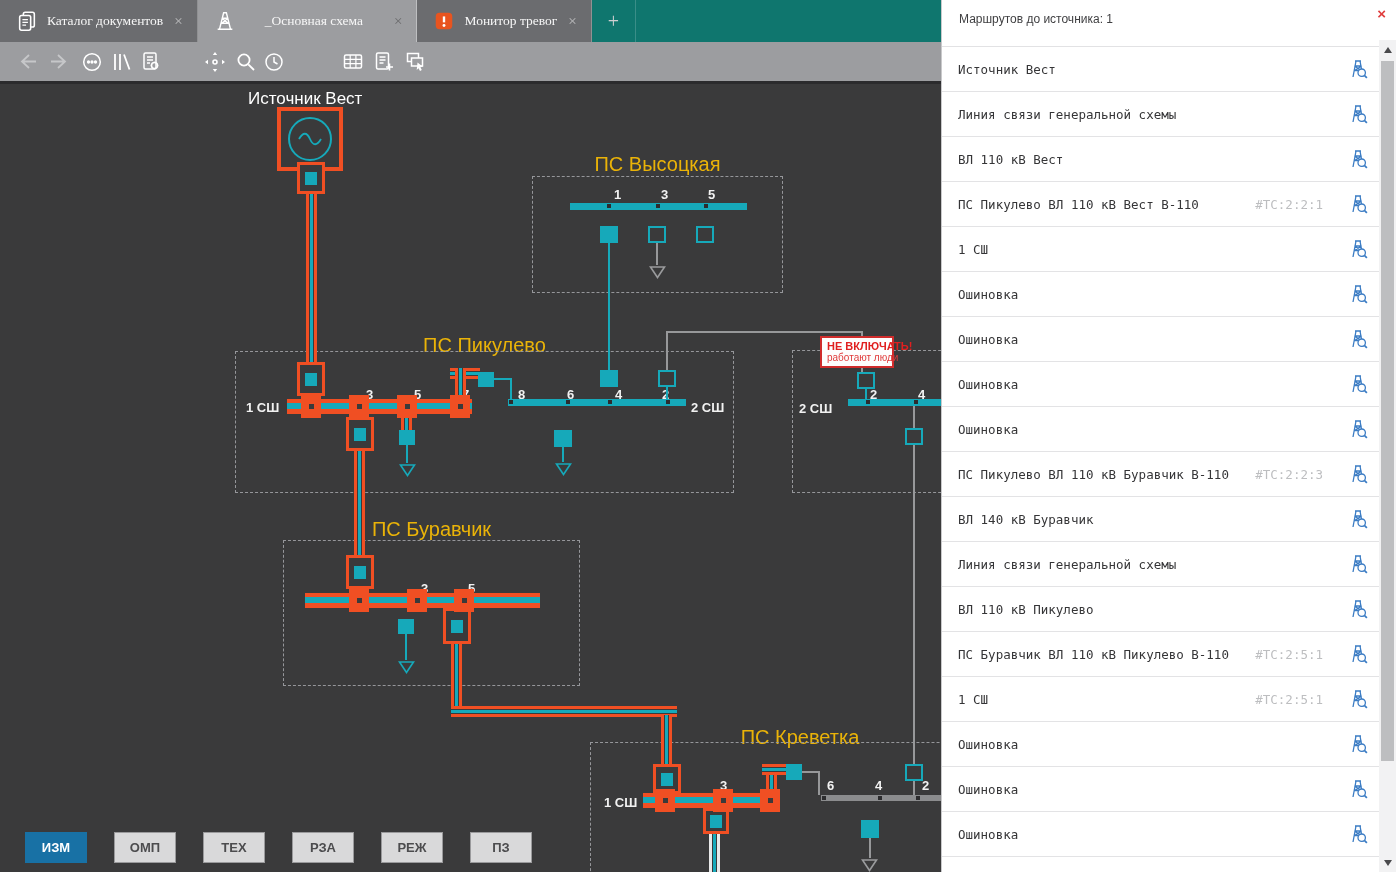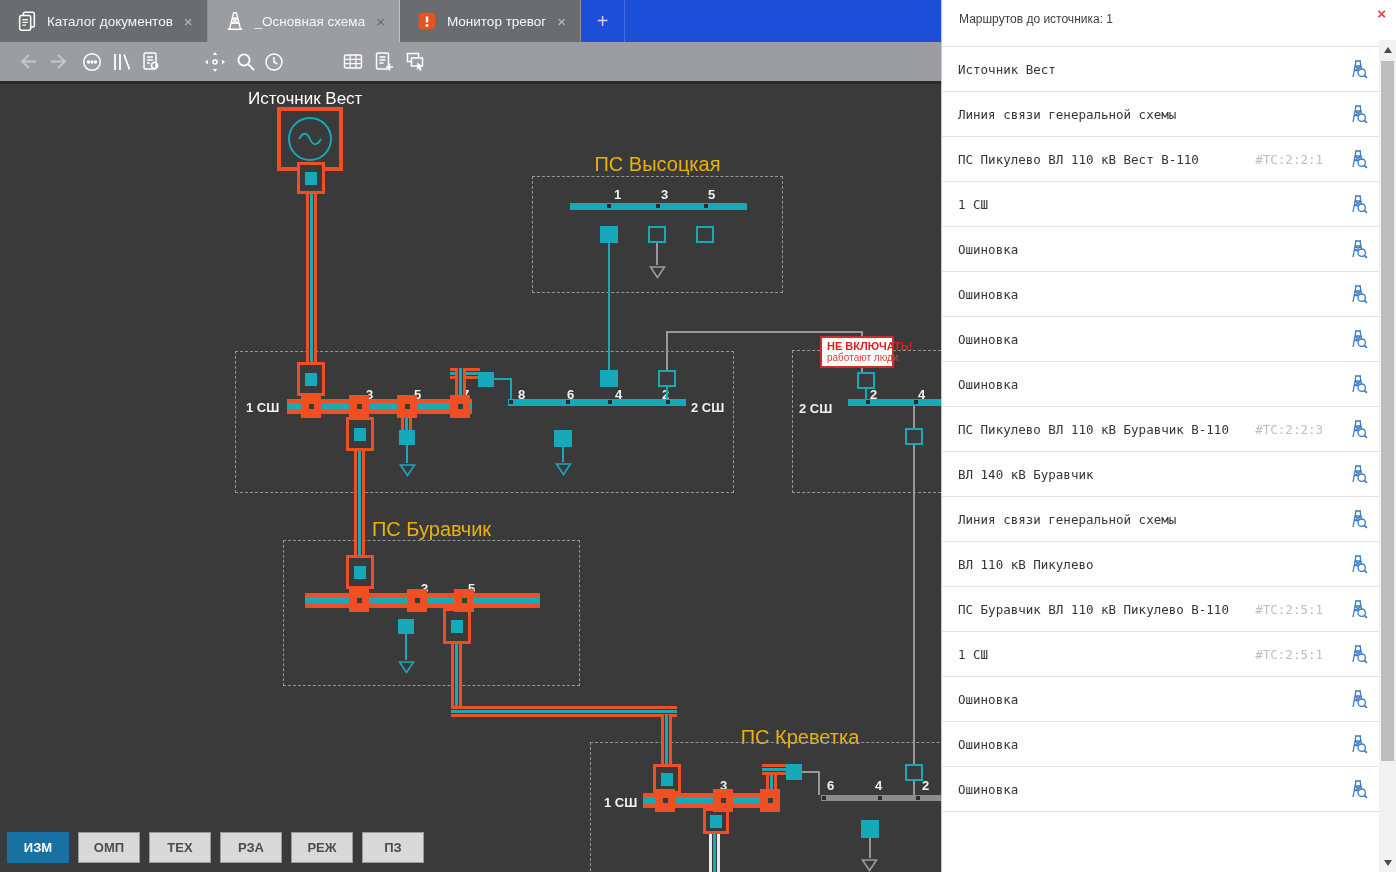--- a/index.html
+++ b/index.html
@@ -3,24 +3,24 @@
 <meta charset="utf-8">
 <style>
   html,body{margin:0;padding:0;background:#222;}
   *{box-sizing:border-box;}
   .app{position:relative;width:1396px;height:872px;overflow:hidden;background:#3a3a3b;
        font-family:"Liberation Sans",sans-serif;}
 
   
   .work{position:absolute;left:0;top:0;width:941px;height:872px;}
 
-  .tabbar{position:absolute;left:0;top:0;width:941px;height:42px;background:#1d4ed8;display:flex;}
+  .tabbar{position:absolute;left:0;top:0;width:941px;height:42px;background:#0f766e;display:flex;font-family:Liberation Serif, serif;}
   .tab{height:42px;display:flex;align-items:center;padding:0 14px 0 16px;background:#6b6c6f;
        border-right:1px solid rgba(255,255,255,.25);cursor:default;}
-  .tab.active{background:#9c9da0;border-right:1px solid rgba(255,255,255,.35);}
+  .tab.active{background:#9c9da0;border-right:1px solid rgba(255,255,255,.35);gap:20px;}
   .tab .ticon{width:22px;height:22px;margin-right:9px;flex:0 0 auto;}
   .tab .tlabel{color:#f7f7f7;font-size:13.5px;white-space:nowrap;}
   .tab .tclose{color:rgba(255,255,255,.55);font-size:15px;margin-left:11px;line-height:1;}
   .tab.active .tclose{color:rgba(60,60,60,.55);}
   .newtab{width:44px;height:42px;display:flex;align-items:center;justify-content:center;
           color:#cfd0d2;font-size:20px;border-right:1px solid rgba(255,255,255,.18);}
 
   .toolbar{position:absolute;left:0;top:42px;width:941px;height:42px;background:#9c9da0;
            border-bottom:3px solid #2b2b2d;}
   .tbtn{position:absolute;top:8px;width:24px;height:24px;}
@@ -68,21 +68,21 @@
   .sign{position:absolute;background:#fdfdfd;border:2px solid #cf2b2b;z-index:6;
         padding:2px 5px 3px;text-align:center;}
   .sign .l1{color:#e01f1f;font-size:11px;font-weight:bold;white-space:nowrap;}
   .sign .l2{color:#e03a3a;font-size:10px;white-space:nowrap;}
 
   .src-label{position:absolute;color:#fff;font-size:17px;white-space:nowrap;}
 
   
   .footer{position:absolute;left:7px;top:748px;display:flex;gap:9px;z-index:8;}
   .fbtn{height:31px;min-width:62px;padding:9px 14px;background:#d9d9da;border:1px solid #9a9a9c;
-        color:#4c4c4e;font-size:13px;font-weight:bold;display:flex;align-items:center;justify-content:center;}
+        color:#4c4c4e;font-size:13px;font-weight:bold;display:flex;align-items:center;justify-content:center;margin-left:18px;}
   .fbtn.active{background:#1871a5;border-color:#1871a5;color:#fff;}
 
   
   .panel{position:absolute;left:941px;top:0;width:455px;height:872px;background:#fff;
          border-left:1px solid #c9c9cb;}
   .panel-header{position:relative;height:47px;border-bottom:1px solid #e2e2e4;}
   .panel-title{position:absolute;left:17px;top:12px;font-size:12px;color:#3f3f41;}
   .panel-close{position:absolute;right:10px;top:5px;color:#e03e3e;font-size:15px;font-weight:bold;}
   .rows{position:absolute;left:0;top:47px;width:438px;height:825px;overflow:hidden;}
   .row{position:relative;height:45px;border-bottom:1px solid #e3e3e5;background:#fff;}
@@ -232,20 +232,21 @@
       <div class="sq closed" style="left:600px;top:142px"></div>
       <div class="sq open" style="left:648px;top:142px"></div>
       <div class="sq open" style="left:696px;top:142px"></div>
       <div class="gline" style="left:656px;top:159px;width:2px;height:22px"></div>
       <div class="arrow" style="left:649px;top:181px">
         <svg width="17" height="13">
             <path d="M1.5 1h14L8.5 11.5z" fill="none" stroke="#9a9b9d" stroke-width="1.6"></path>
           </svg></div>
       <div class="tline" style="left:608px;top:159px;width:2px;height:127px"></div>
 
+      <div class="stname" style="left:235px;top:250px;width:499px">ПС Пикулево</div>
       <div class="stbox" style="left:235px;top:267px;width:499px;height:142px"></div>
 
       <div class="buslbl" style="left:246px;top:316px">1 СШ</div>
       <div class="bus-o" style="left:287px;top:315px;width:185px"></div>
       <div class="node" style="left:301px;top:311px"></div>
       <div class="node" style="left:349px;top:311px"></div>
       <div class="node" style="left:397px;top:311px"></div>
       <div class="node" style="left:450px;top:311px"></div>
       <div class="baylbl" style="left:366px;top:303px">3</div>
       <div class="baylbl" style="left:414px;top:303px">5</div>
@@ -413,20 +414,31 @@
     <span class="row-badge"></span>
     <span class="row-icon">
       <svg viewBox="0 0 22 22" fill="none" stroke="#3b7cc4" stroke-width="1.3">
         <path d="M8 3h6M9 3L6 19M13 3l3 16M7.4 8h7.2M6.6 12.5h8.8M7.4 8l7 4.5M14.6 8l-7 4.5"></path>
         <circle cx="14.7" cy="14.7" r="3.7" fill="#fdfdfd"></circle>
         <path d="M17.3 17.3l2.6 2.6" stroke-width="1.7"></path>
       </svg>
     </span>
   </div>
 
+  <div class="row">
+    <span class="row-label">ВЛ 110 кВ Вест</span>
+    <span class="row-badge"></span>
+    <span class="row-icon">
+      <svg viewBox="0 0 22 22" fill="none" stroke="#3b7cc4" stroke-width="1.3">
+        <path d="M8 3h6M9 3L6 19M13 3l3 16M7.4 8h7.2M6.6 12.5h8.8M7.4 8l7 4.5M14.6 8l-7 4.5"></path>
+        <circle cx="14.7" cy="14.7" r="3.7" fill="#fdfdfd"></circle>
+        <path d="M17.3 17.3l2.6 2.6" stroke-width="1.7"></path>
+      </svg>
+    </span>
+  </div>
 
   <div class="row">
     <span class="row-label">ПС Пикулево ВЛ 110 кВ Вест В-110</span>
     <span class="row-badge">#TC:2:2:1</span>
     <span class="row-icon">
       <svg viewBox="0 0 22 22" fill="none" stroke="#3b7cc4" stroke-width="1.3">
         <path d="M8 3h6M9 3L6 19M13 3l3 16M7.4 8h7.2M6.6 12.5h8.8M7.4 8l7 4.5M14.6 8l-7 4.5"></path>
         <circle cx="14.7" cy="14.7" r="3.7" fill="#fdfdfd"></circle>
         <path d="M17.3 17.3l2.6 2.6" stroke-width="1.7"></path>
       </svg>

